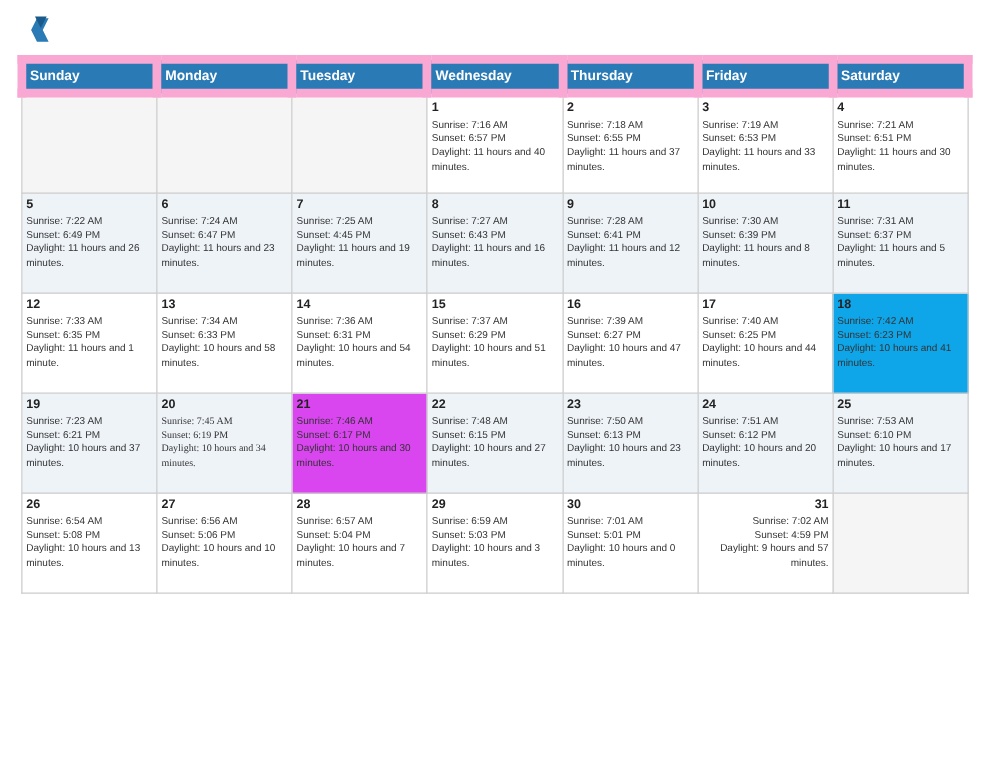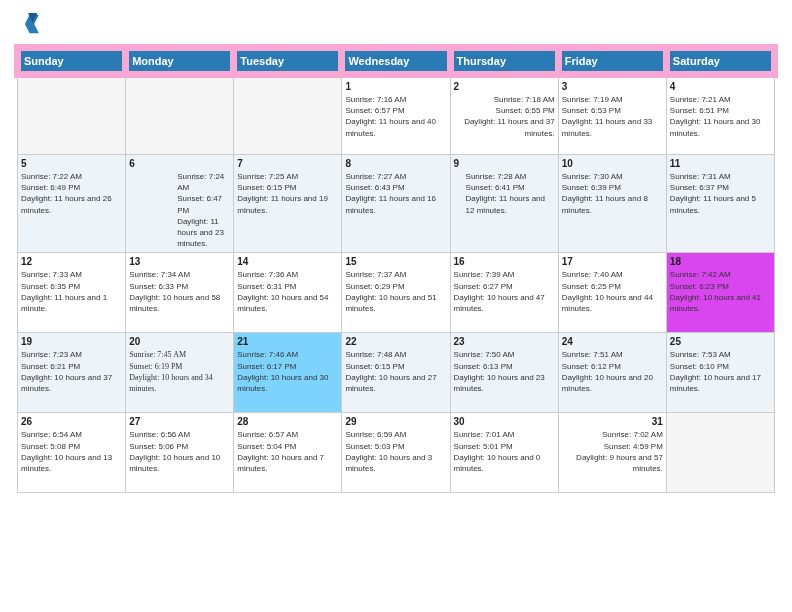--- a/index.html
+++ b/index.html
@@ -145,21 +145,21 @@
           <td class="empty"></td>
           <td class="empty"></td>
           <td style="background: rgb(255, 255, 255);">
             <span class="day-num">1</span>
             <div class="day-info" style="white-space: pre-line;">Sunrise: 7:16 AM
 Sunset: 6:57 PM
 Daylight: 11 hours and 40 minutes.</div>
           </td>
           <td style="background: rgb(255, 255, 255);">
             <span class="day-num">2</span>
-            <div class="day-info" style="white-space: pre-line; text-align: right;">Sunrise: 7:18 AM
+            <div class="day-info" style="white-space: pre-line;">Sunrise: 7:18 AM
 Sunset: 6:55 PM
 Daylight: 11 hours and 37 minutes.</div>
           </td>
           <td style="background: rgb(255, 255, 255);">
             <span class="day-num">3</span>
             <div class="day-info" style="white-space: pre-line;">Sunrise: 7:19 AM
 Sunset: 6:53 PM
 Daylight: 11 hours and 33 minutes.</div>
           </td>
           <td style="background: rgb(255, 255, 255);">
@@ -171,39 +171,39 @@
         </tr>
         <tr>
           <td style="background: rgb(238, 243, 248);">
             <span class="day-num">5</span>
             <div class="day-info" style="white-space: pre-line;">Sunrise: 7:22 AM
 Sunset: 6:49 PM
 Daylight: 11 hours and 26 minutes.</div>
           </td>
           <td style="background: rgb(238, 243, 248);">
             <span class="day-num">6</span>
-            <div class="day-info" style="white-space: pre-line; margin-left: 48px;">Sunrise: 7:24 AM
+            <div class="day-info" style="white-space: pre-line;">Sunrise: 7:24 AM
 Sunset: 6:47 PM
 Daylight: 11 hours and 23 minutes.</div>
           </td>
           <td style="background: rgb(238, 243, 248);">
             <span class="day-num">7</span>
             <div class="day-info" style="white-space: pre-line;">Sunrise: 7:25 AM
-Sunset: 6:15 PM
+Sunset: 4:45 PM
 Daylight: 11 hours and 19 minutes.</div>
           </td>
           <td style="background: rgb(238, 243, 248);">
             <span class="day-num">8</span>
             <div class="day-info" style="white-space: pre-line;">Sunrise: 7:27 AM
 Sunset: 6:43 PM
 Daylight: 11 hours and 16 minutes.</div>
           </td>
           <td style="background: rgb(238, 243, 248);">
             <span class="day-num">9</span>
-            <div class="day-info" style="white-space: pre-line; margin-left: 12px;">Sunrise: 7:28 AM
+            <div class="day-info" style="white-space: pre-line;">Sunrise: 7:28 AM
 Sunset: 6:41 PM
 Daylight: 11 hours and 12 minutes.</div>
           </td>
           <td style="background: rgb(238, 243, 248);">
             <span class="day-num">10</span>
             <div class="day-info" style="white-space: pre-line;">Sunrise: 7:30 AM
 Sunset: 6:39 PM
 Daylight: 11 hours and 8 minutes.</div>
           </td>
           <td style="background: rgb(238, 243, 248);">
@@ -243,41 +243,41 @@
             <div class="day-info" style="white-space: pre-line;">Sunrise: 7:39 AM
 Sunset: 6:27 PM
 Daylight: 10 hours and 47 minutes.</div>
           </td>
           <td style="background: rgb(255, 255, 255);">
             <span class="day-num">17</span>
             <div class="day-info" style="white-space: pre-line;">Sunrise: 7:40 AM
 Sunset: 6:25 PM
 Daylight: 10 hours and 44 minutes.</div>
           </td>
-          <td style="background: #d946ef;">
+          <td style="background: #0ea5e9;">
             <span class="day-num">18</span>
             <div class="day-info" style="white-space: pre-line;">Sunrise: 7:42 AM
 Sunset: 6:23 PM
 Daylight: 10 hours and 41 minutes.</div>
           </td>
         </tr>
         <tr>
           <td style="background: rgb(238, 243, 248); margin-left: 35px;">
             <span class="day-num">19</span>
             <div class="day-info" style="white-space: pre-line;">Sunrise: 7:23 AM
 Sunset: 6:21 PM
 Daylight: 10 hours and 37 minutes.</div>
           </td>
           <td style="background: rgb(238, 243, 248);">
             <span class="day-num">20</span>
             <div class="day-info" style="white-space: pre-line; font-family: Liberation Serif, serif;">Sunrise: 7:45 AM
 Sunset: 6:19 PM
 Daylight: 10 hours and 34 minutes.</div>
           </td>
-          <td style="background: #7dd3fc;">
+          <td style="background: #d946ef;">
             <span class="day-num">21</span>
             <div class="day-info" style="white-space: pre-line;">Sunrise: 7:46 AM
 Sunset: 6:17 PM
 Daylight: 10 hours and 30 minutes.</div>
           </td>
           <td style="background: rgb(238, 243, 248);">
             <span class="day-num">22</span>
             <div class="day-info" style="white-space: pre-line;">Sunrise: 7:48 AM
 Sunset: 6:15 PM
 Daylight: 10 hours and 27 minutes.</div>

